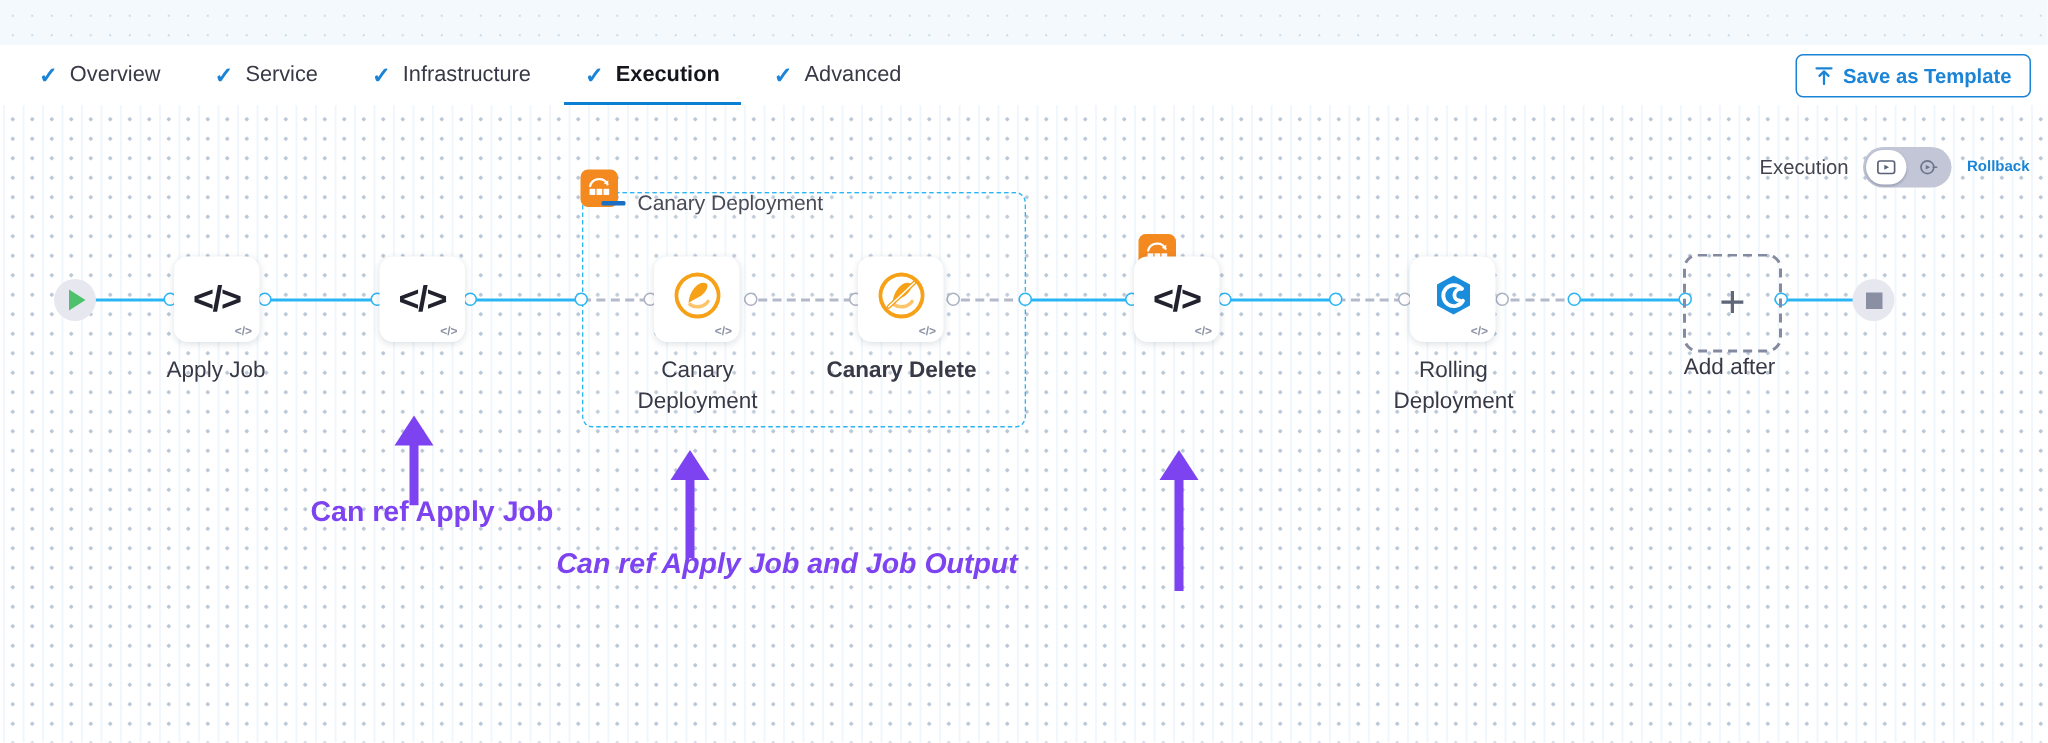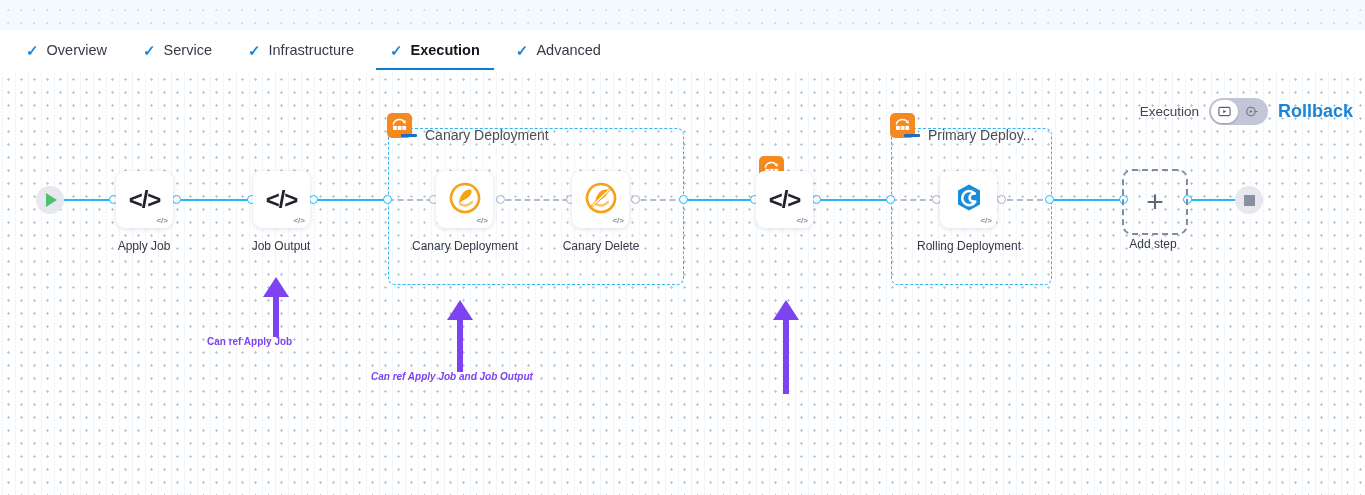--- a/index.html
+++ b/index.html
@@ -70,21 +70,21 @@
     display:flex;align-items:center;padding:2px;box-sizing:border-box;cursor:pointer;
   }
   .switch .knob{
     width:27px;height:23px;border-radius:12px;background:#fff;
     display:flex;align-items:center;justify-content:center;
     box-shadow:0 1px 2px rgba(20,30,60,.28);
   }
   .switch .alt{
     width:28px;height:23px;display:flex;align-items:center;justify-content:center;
   }
-  .rollback-link{color:#1b84d6;font-size:18px;font-weight:700;cursor:pointer;}
+  .rollback-link{color:#1b84d6;font-size:10px;font-weight:700;cursor:pointer;}
 
   
   .pipeline{position:absolute;left:0;top:0;width:1365px;height:425px;}
 
   .conn{position:absolute;height:2px;background:#2ab5f5;top:129px;}
   .conn.dashed{
     background:none;height:0;border-top:2px dashed #b4bac9;top:129px;
   }
   .dot{
     position:absolute;width:9px;height:9px;border-radius:50%;
@@ -109,21 +109,21 @@
   }
   .node .codeglyph{
     font-family:"Liberation Sans", sans-serif;font-size:24px;font-weight:700;color:#22222e;
     letter-spacing:-1px;
   }
   .node .minibadge{
     position:absolute;right:5px;bottom:3px;font-size:8px;color:#8c92a4;font-weight:700;
   }
   .nodelabel{
     position:absolute;width:130px;text-align:center;top:166px;
-    font-size:12px;color:#383946;line-height:21px;
+    font-size:15px;color:#383946;line-height:21px;
   }
 
   .addstep{
     position:absolute;width:62px;height:62px;border-radius:10px;
     border:2px dashed #848ba0;background:transparent;top:99px;
     display:flex;align-items:center;justify-content:center;cursor:pointer;
   }
   .addstep .plus{font-size:30px;color:#5f6678;line-height:28px;font-weight:400;}
 
   
@@ -139,21 +139,21 @@
 
   
   .gbadge{
     position:absolute;width:25px;height:25px;border-radius:5px;background:#f4891f;
     display:flex;align-items:center;justify-content:center;
   }
 
   
   .arrow{position:absolute;}
   .ann{
-    position:absolute;color:#7e43f1;font-size:10px;font-weight:700;line-height:20px;
+    position:absolute;color:#7e43f1;font-size:19px;font-weight:700;line-height:20px;
     white-space:pre-line;
   }
 </style>
 </head>
 <body>
 
 <div class="app">
 
   <div class="top-strip"></div>
 
@@ -174,20 +174,30 @@
       <span class="chk">✓</span>
       <span>Execution</span>
     </div>
     <div class="tab">
       <span class="chk">✓</span>
       <span>Advanced</span>
     </div>
 
     <div class="tab-spacer"></div>
 
+    <div class="save-btn">
+      <span class="upicon">
+        <svg width="12" height="13" viewBox="0 0 12 13">
+          <path d="M1 1.5 H11" stroke="#1b84d6" stroke-width="1.5" stroke-linecap="round"></path>
+          <path d="M6 12 V4" stroke="#1b84d6" stroke-width="1.5" stroke-linecap="round"></path>
+          <path d="M3 6.6 L6 3.6 L9 6.6" fill="none" stroke="#1b84d6" stroke-width="1.5" stroke-linecap="round" stroke-linejoin="round"></path>
+        </svg>
+      </span>
+      <span>Save as Template</span>
+    </div>
   </div>
 
   <div class="canvas">
 
 
     <div class="exec-toggle">
       <span>Execution</span>
       <span class="switch">
         <span class="knob">
           <svg width="13" height="13" viewBox="0 0 14 14">
@@ -217,35 +227,20 @@
             <rect x="8.1" y="10.4" width="4" height="4.3" fill="#fff"></rect>
             <rect x="13" y="10.4" width="4" height="4.3" fill="#fff"></rect>
           </svg>
         </div>
         <div class="gtitle">
           <span class="gdash"></span>
           <span>Canary Deployment</span>
         </div>
       </div>
 
-      <div class="group" style="left:891px;top:58px;width:159px;height:155px;">
-        <div class="gbadge" style="left:-2px;top:-16px;">
-          <svg width="19" height="19" viewBox="0 0 20 20">
-            <path d="M3.6 8.4 a6.6 6.6 0 0 1 12.2 -1.2" fill="none" stroke="#fff" stroke-width="1.6" stroke-linecap="round"></path>
-            <path d="M16.4 4.3 L16.1 7.5 L13.1 6.7 Z" fill="#fff"></path>
-            <rect x="3.2" y="10.4" width="4" height="4.3" fill="#fff"></rect>
-            <rect x="8.1" y="10.4" width="4" height="4.3" fill="#fff"></rect>
-            <rect x="13" y="10.4" width="4" height="4.3" fill="#fff"></rect>
-          </svg>
-        </div>
-        <div class="gtitle">
-          <span class="gdash"></span>
-          <span>Primary Deploy...</span>
-        </div>
-      </div>
 
       <div class="conn" style="left:62px;width:55px;"></div>
       <div class="conn" style="left:172px;width:82px;"></div>
       <div class="conn" style="left:309px;width:82px;"></div>
       <div class="conn dashed" style="left:388px;width:54px;"></div>
       <div class="conn dashed" style="left:496px;width:82px;"></div>
       <div class="conn dashed" style="left:631px;width:54px;"></div>
       <div class="conn" style="left:680px;width:80px;"></div>
       <div class="conn" style="left:812px;width:82px;"></div>
       <div class="conn dashed" style="left:891px;width:54px;"></div>
@@ -279,21 +274,20 @@
       <div class="node" style="left:116px;">
         <span class="codeglyph">&lt;/&gt;</span>
         <span class="minibadge">&lt;/&gt;</span>
       </div>
       <div class="nodelabel" style="left:79px;">Apply Job</div>
 
       <div class="node" style="left:253px;">
         <span class="codeglyph">&lt;/&gt;</span>
         <span class="minibadge">&lt;/&gt;</span>
       </div>
-      <div class="nodelabel" style="left:216px;">Job Output</div>
 
       <div class="node" style="left:436px;">
         <span>
           <svg width="34" height="34" viewBox="0 0 34 34">
             <path d="M17 3 a14 14 0 1 0 0.01 0" fill="none" stroke="#f6a117" stroke-width="2.6"></path>
             <path d="M11 22 C12 12 19 7 23 9 C25 11 22 16 18 18 C15 19.5 12.5 21 11 22 Z" fill="#f6a117"></path>
             <path d="M12 23 C15.5 25.5 21 25 24 21" fill="none" stroke="#fcc46b" stroke-width="2.4" stroke-linecap="round"></path>
           </svg>
         </span>
         <span class="minibadge">&lt;/&gt;</span>
@@ -306,21 +300,21 @@
           <svg width="34" height="34" viewBox="0 0 34 34">
             <path d="M17 3 a14 14 0 1 0 0.01 0" fill="none" stroke="#f6a117" stroke-width="2.6"></path>
             <path d="M11 22 C12 12 19 7 23 9 C25 11 22 16 18 18 C15 19.5 12.5 21 11 22 Z" fill="#f6a117"></path>
             <path d="M12 23 C15.5 25.5 21 25 24 21" fill="none" stroke="#fcc46b" stroke-width="2.4" stroke-linecap="round"></path>
             <path d="M8.5 24.5 L25.5 8.5" stroke="#f6a117" stroke-width="2.8" stroke-linecap="round"></path>
             <path d="M8.5 24.5 L25.5 8.5" stroke="#ffffff" stroke-width="1.1" stroke-linecap="round"></path>
           </svg>
         </span>
         <span class="minibadge">&lt;/&gt;</span>
       </div>
-      <div class="nodelabel" style="left:536px;">Canary Delete</div>
+      <div class="nodelabel" style="left:536px;font-weight:bold;">Canary Delete</div>
 
       <div class="gbadge" style="left:759px;top:86px;">
         <svg width="19" height="19" viewBox="0 0 20 20">
           <path d="M3.6 8.4 a6.6 6.6 0 0 1 12.2 -1.2" fill="none" stroke="#fff" stroke-width="1.6" stroke-linecap="round"></path>
           <path d="M16.4 4.3 L16.1 7.5 L13.1 6.7 Z" fill="#fff"></path>
           <rect x="3.2" y="10.4" width="4" height="4.3" fill="#fff"></rect>
           <rect x="8.1" y="10.4" width="4" height="4.3" fill="#fff"></rect>
           <rect x="13" y="10.4" width="4" height="4.3" fill="#fff"></rect>
         </svg>
       </div>
@@ -338,21 +332,21 @@
           </svg>
         </span>
         <span class="minibadge">&lt;/&gt;</span>
       </div>
       <div class="nodelabel" style="left:904px;">Rolling
 Deployment</div>
 
       <div class="addstep" style="left:1122px;">
         <span class="plus">+</span>
       </div>
-      <div class="nodelabel" style="left:1088px;top:164px;">Add step</div>
+      <div class="nodelabel" style="left:1088px;top:164px;">Add after</div>
 
       <div class="endcap" style="left:1235px;">
         <span class="sq"></span>
       </div>
 
       <svg class="arrow" style="left:260px;top:205px;" width="32" height="62" viewBox="0 0 32 62">
         <path d="M16 62 V18" stroke="#7e43f1" stroke-width="6" stroke-linecap="butt"></path>
         <path d="M16 2 L29 22 L3 22 Z" fill="#7e43f1"></path>
       </svg>
       <div class="ann" style="left:207px;top:262px;">Can ref Apply Job</div>

